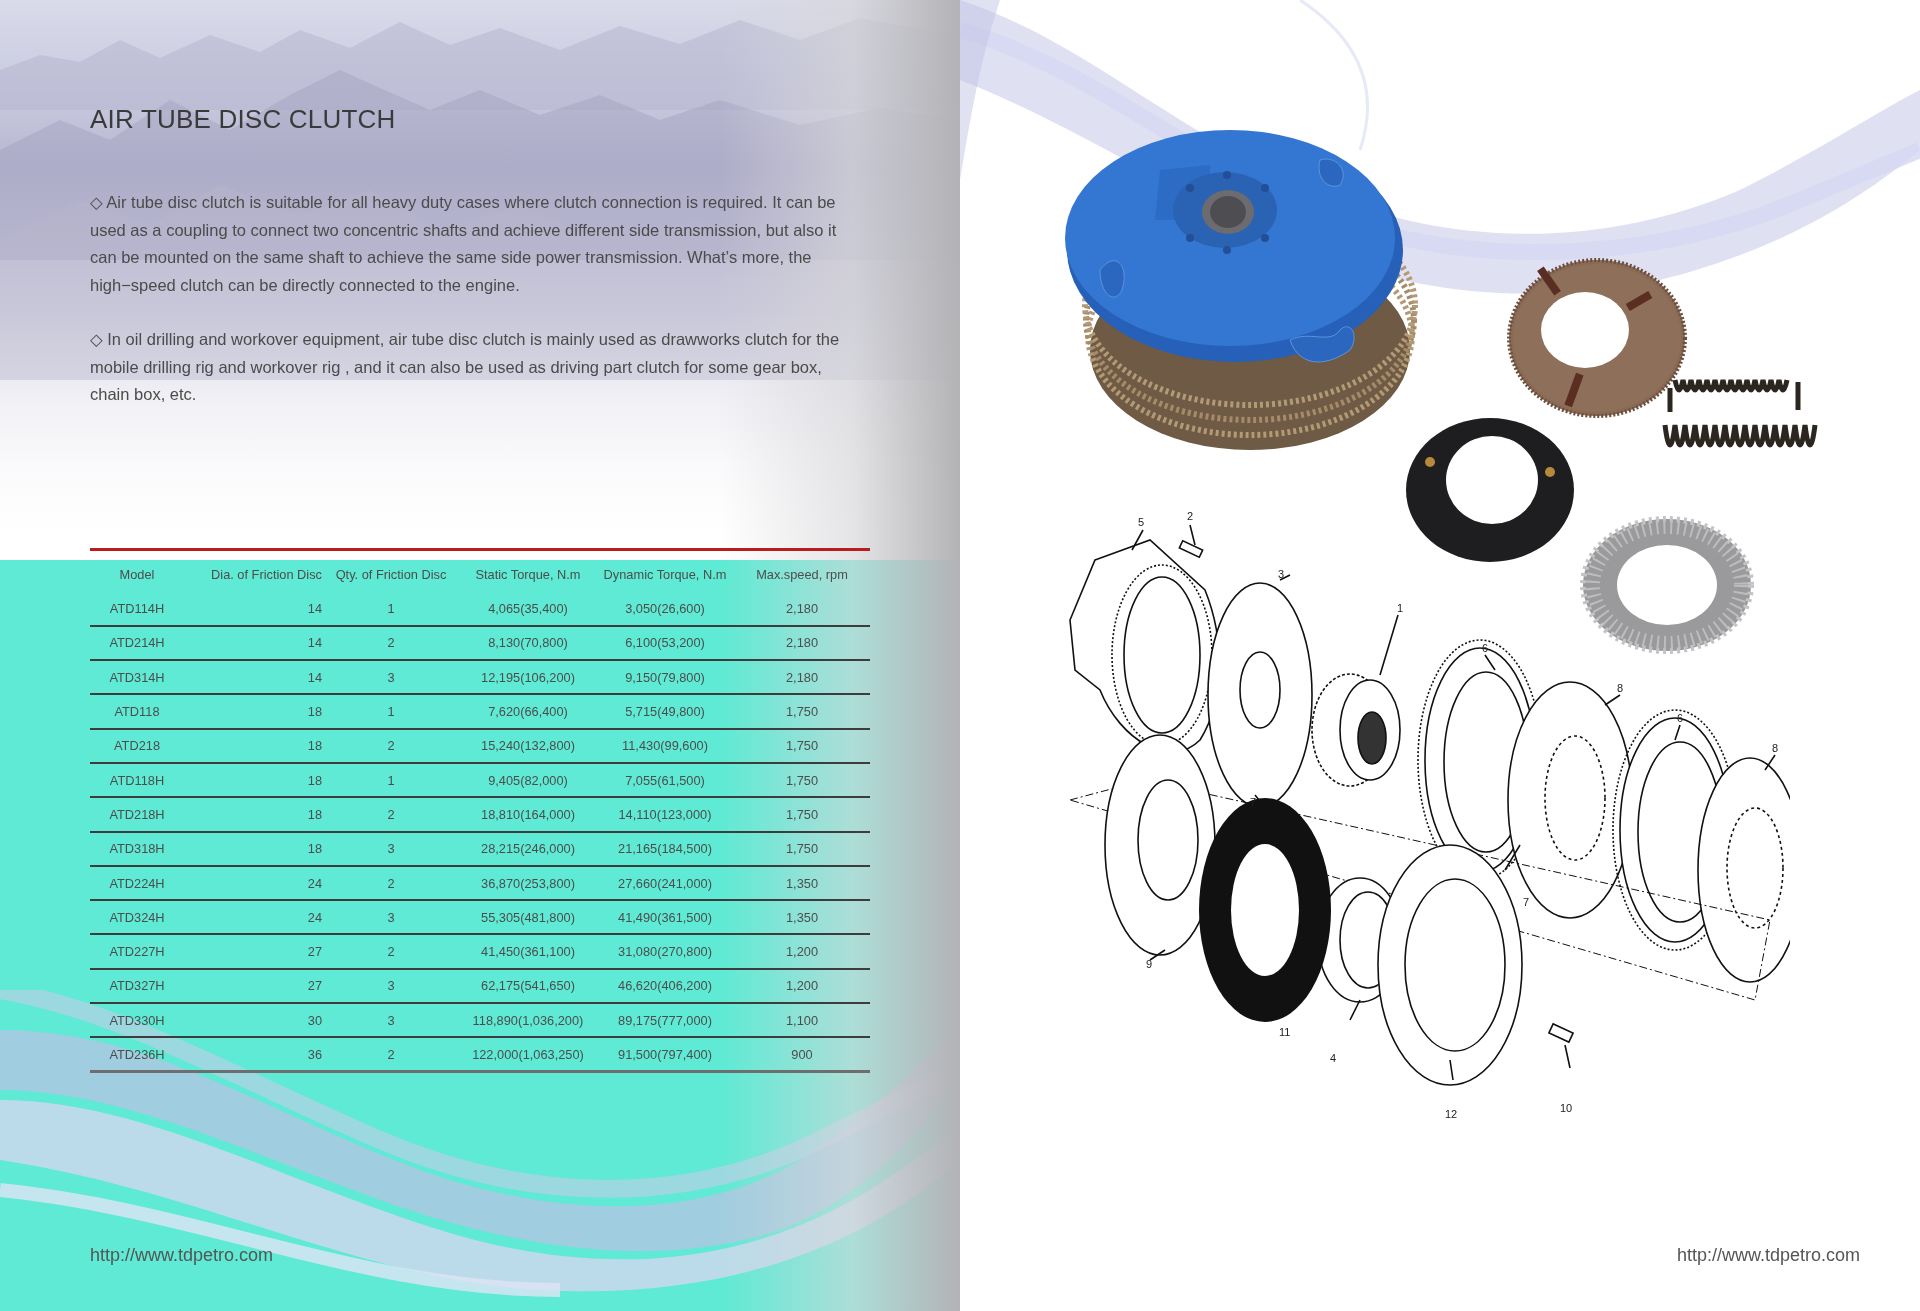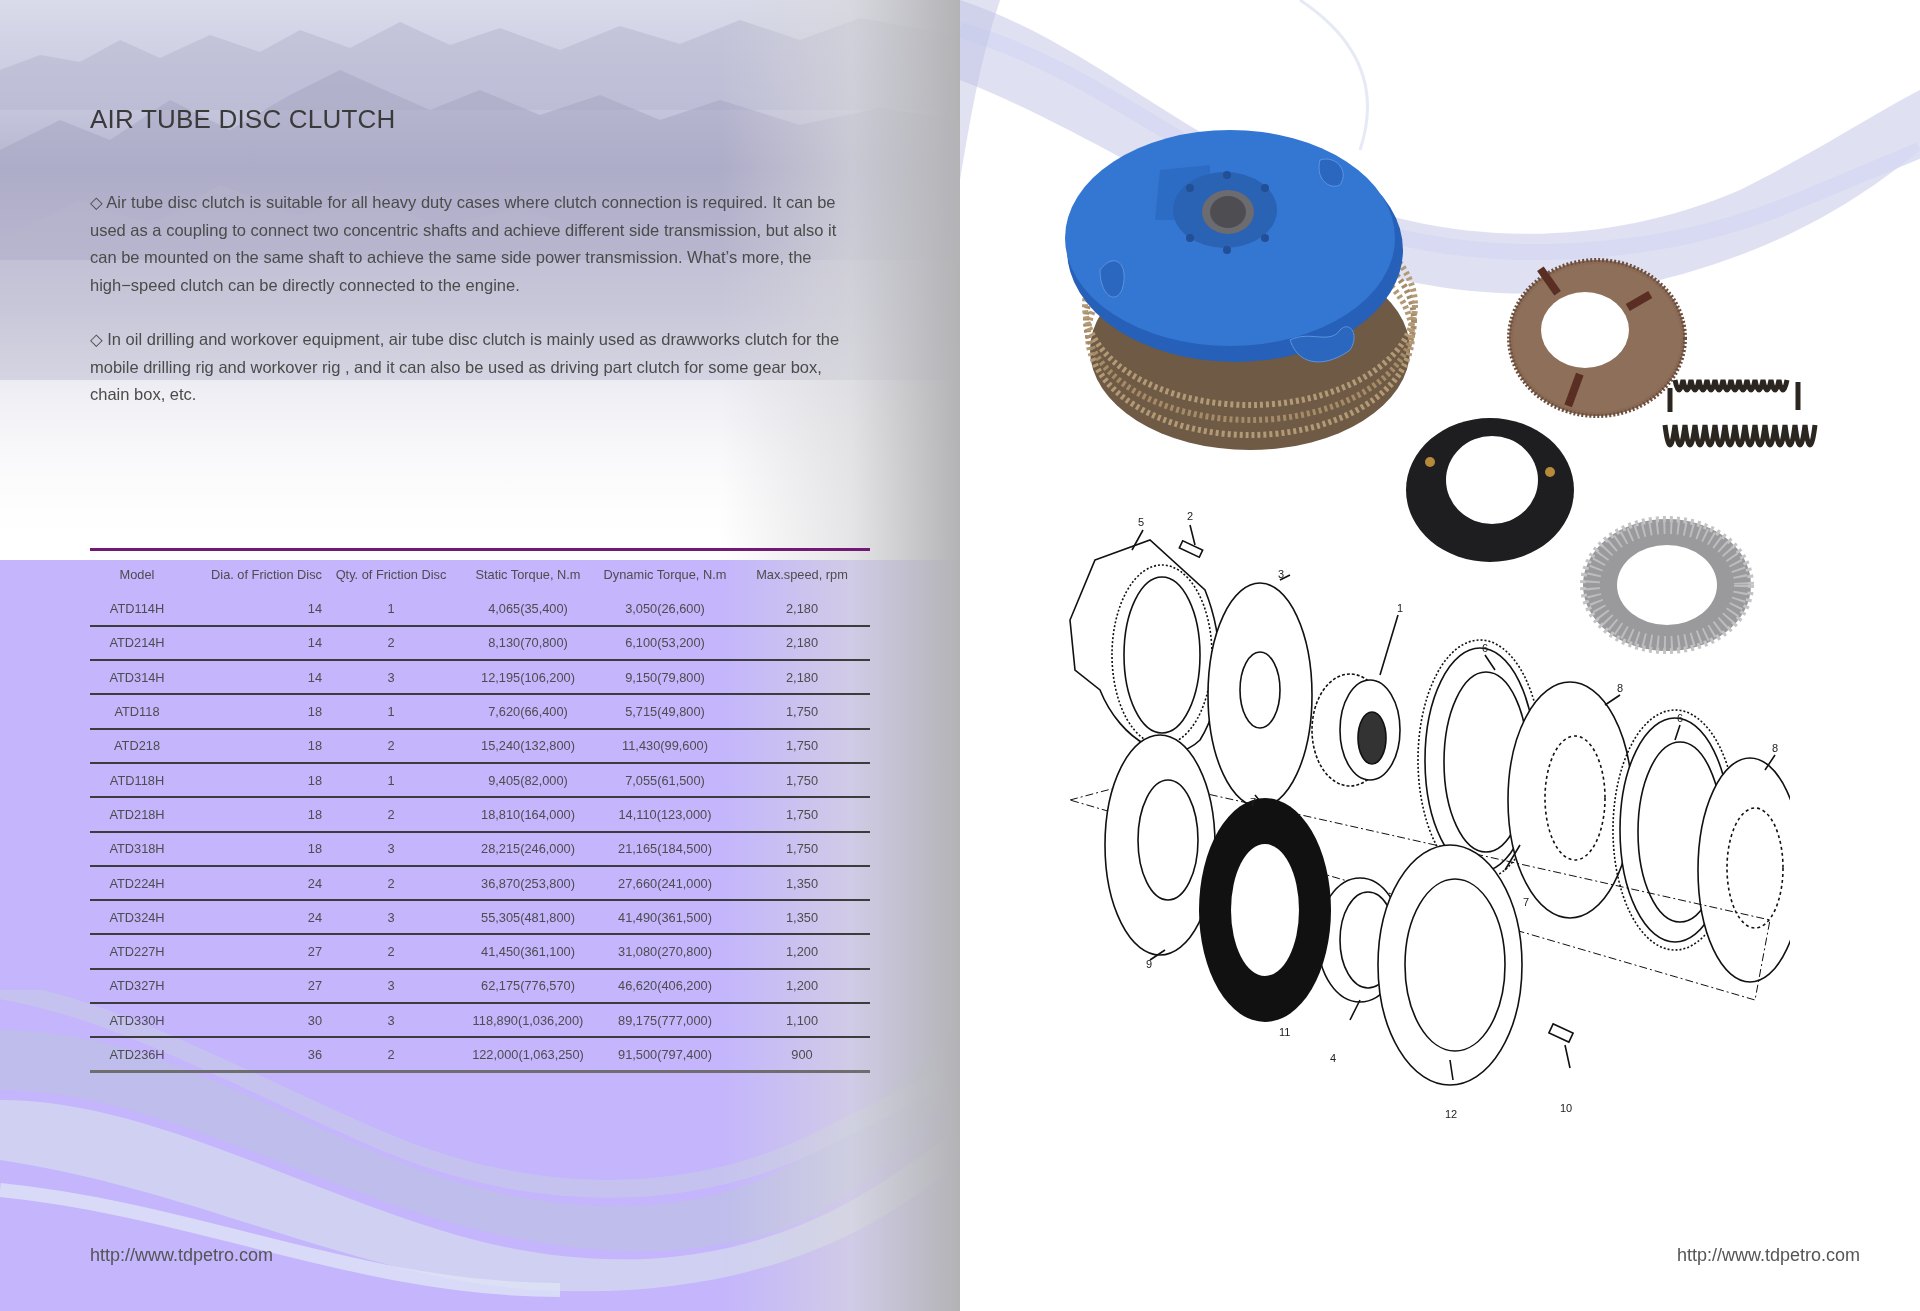--- a/index.html
+++ b/index.html
@@ -1,41 +1,41 @@
 <!DOCTYPE html>
 <html><head>
 <meta charset="utf-8">
 <style>
   * { margin:0; padding:0; box-sizing:border-box; }
   html, body { width:1920px; height:1311px; overflow:hidden; background:#fff; }
   body { font-family:"Liberation Sans", sans-serif; color:#4a4a4a; position:relative; }
 
   .page { position:absolute; top:0; height:1311px; overflow:hidden; }
-  .page-left { left:0; width:960px; background:#c4b5fd;text-decoration:underline; }
+  .page-left { left:0; width:960px; background:#5eead4;text-decoration:underline; }
   .page-right { left:960px; width:960px; background:#fff; }
 
   
   .mountain-bg { position:absolute; left:0; top:0; width:960px; height:560px;
     background:
       linear-gradient(180deg, rgba(255,255,255,0) 0%, rgba(255,255,255,0) 55%, rgba(255,255,255,1) 100%),
       linear-gradient(180deg, #d9dbea 0%, #c7c8de 18%, #b6b5cf 30%, #c9c8dc 45%, #e2e2ec 65%, #ffffff 100%);
   }
   .mountain-bg svg { position:absolute; left:0; top:0; }
   .gutter-shadow { position:absolute; right:0; top:0; width:240px; height:1311px;
     background:linear-gradient(90deg, rgba(255,255,255,0) 0%, rgba(215,215,218,0.65) 55%, #b3b3b6 100%); }
   .wave-bl { position:absolute; left:0; top:990px; width:960px; height:321px; }
   .wave-mr { position:absolute; left:0; top:0; width:960px; height:1311px; }
 
   .title { position:absolute; left:90px; top:104px; font-size:26px; color:#3a3a3a; letter-spacing:0.2px; font-weight:normal; }
   .para { position:absolute; left:90px; width:762px; font-size:16.5px; line-height:27.5px; color:#4b4b4b; }
   .para-1 { top:189px; }
   .para-2 { top:326px; }
 
   .spec-table { position:absolute; left:90px; top:548px; width:780px; border-collapse:collapse; font-size:12.8px; color:#4d4d4d; }
-  .spec-table thead tr { border-top:3px solid #701a75; }
+  .spec-table thead tr { border-top:3px solid #b91c1c; }
   .spec-table th { font-weight:normal; height:42px; padding-top:6px; text-align:center; }
   .spec-table td { height:34.3px; text-align:center; }
   .spec-table tbody tr { border-bottom:2px solid #3c3c3c; }
   .spec-table tbody tr:last-child { border-bottom:3px solid #6e6e6e; }
   .spec-table .c-model { width:94px; }
   .spec-table .c-dia { width:138px;text-align:right; }
   .spec-table .c-qty { width:138px; }
   .spec-table .c-st { width:136px; }
   .spec-table .c-dt { width:138px; }
   .spec-table .c-sp { width:136px; }
@@ -170,21 +170,21 @@
           <td class="c-dia">27</td>
           <td class="c-qty">2</td>
           <td class="c-st">41,450(361,100)</td>
           <td class="c-dt">31,080(270,800)</td>
           <td class="c-sp">1,200</td>
         </tr>
         <tr>
           <td class="c-model">ATD327H</td>
           <td class="c-dia">27</td>
           <td class="c-qty">3</td>
-          <td class="c-st">62,175(776,570)</td>
+          <td class="c-st">62,175(541,650)</td>
           <td class="c-dt">46,620(406,200)</td>
           <td class="c-sp">1,200</td>
         </tr>
         <tr>
           <td class="c-model">ATD330H</td>
           <td class="c-dia">30</td>
           <td class="c-qty">3</td>
           <td class="c-st">118,890(1,036,200)</td>
           <td class="c-dt">89,175(777,000)</td>
           <td class="c-sp">1,100</td>

